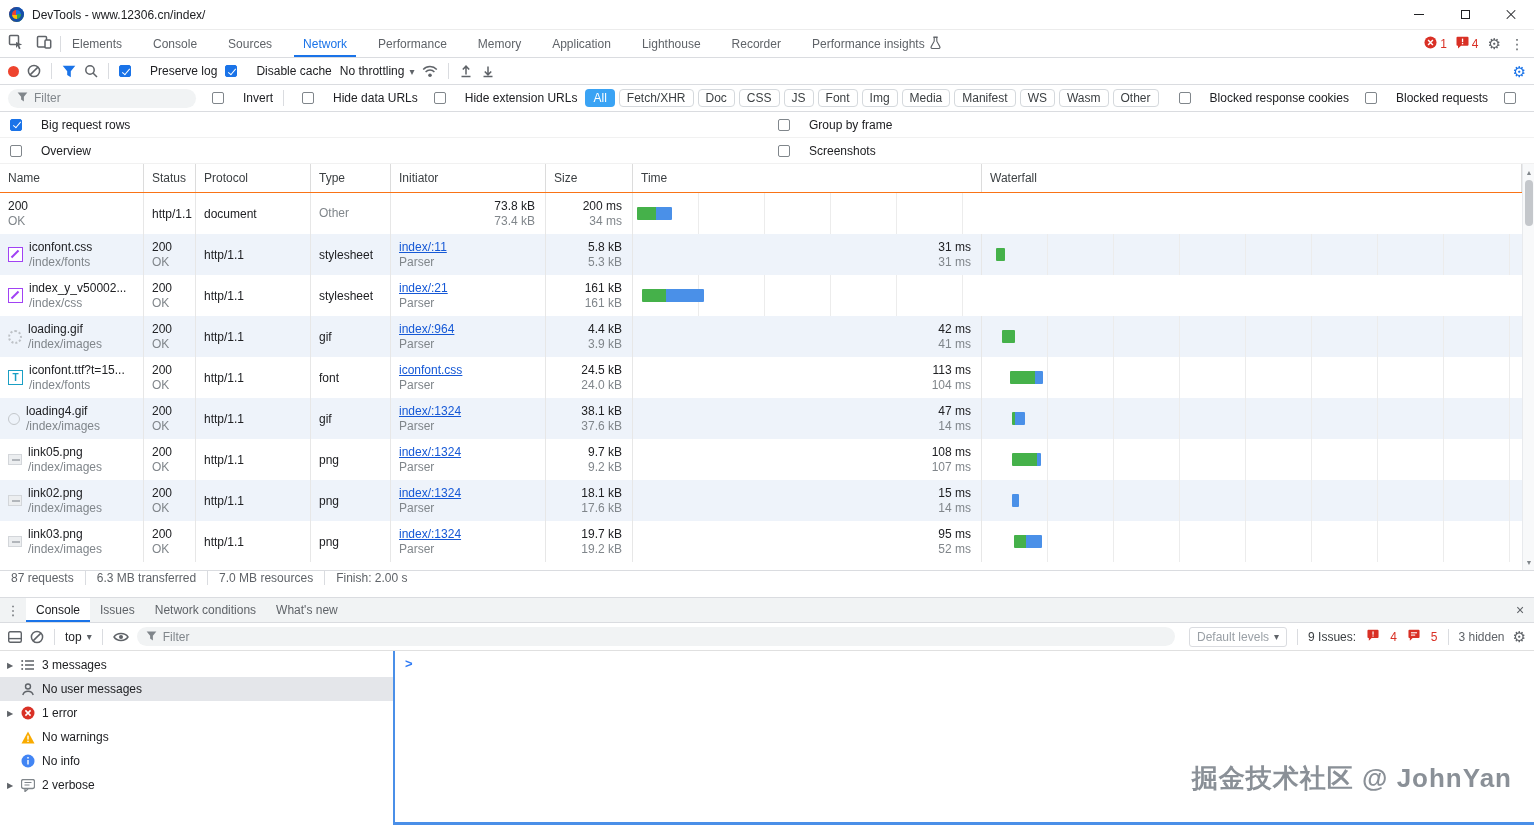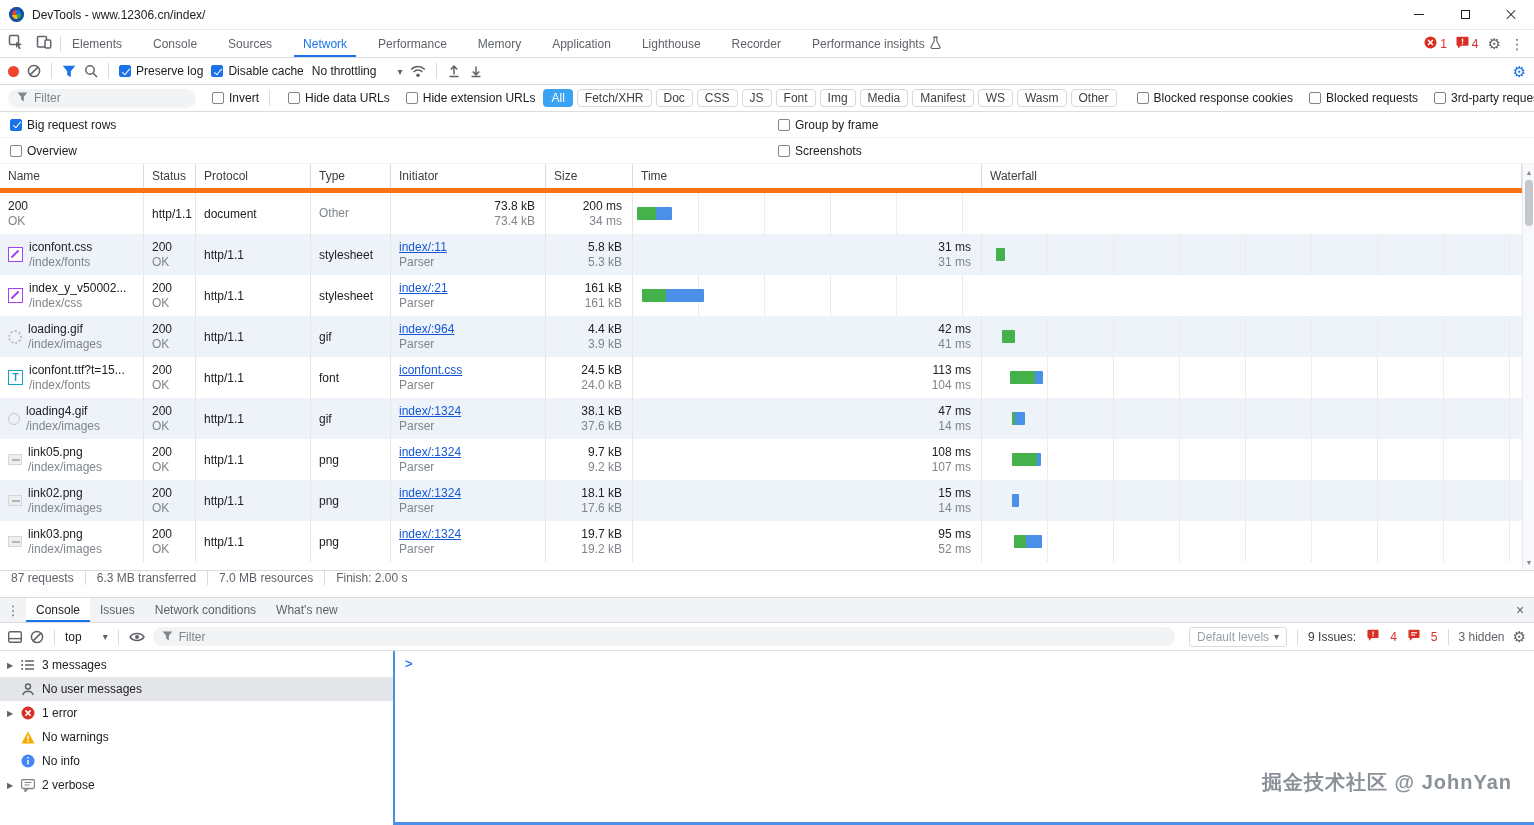--- a/index.html
+++ b/index.html
@@ -35,47 +35,47 @@
   .badge { display:flex; align-items:center; gap:3px; }
   .badge .count { color:var(--error-red); }
   .gear { font-size:15px; color:#5f6368; line-height:1; }
   .gear.blue { color:var(--accent-blue); }
   .kebab { font-size:14px; color:#5f6368; }
 
   
   .net-toolbar { height:27px; display:flex; align-items:center; gap:8px; padding:0 8px; border-bottom:1px solid #dadce0; background:#fff; }
   .rec-dot { width:11px; height:11px; border-radius:50%; background:#ee442e; flex:none; }
   .iconbtn { display:flex; align-items:center; justify-content:center; }
-  .cbgroup { display:flex; align-items:center; gap:5px; white-space:nowrap; }
+  .cbgroup { display:flex; align-items:center; gap:19px; white-space:nowrap; }
   .cb { width:12px; height:12px; border:1px solid #80868b; border-radius:2px; position:relative; flex:none; background:#fff; }
   .cb.checked { background:var(--accent-blue); border-color:var(--accent-blue); }
   .cb.checked::after { content:""; position:absolute; left:3.5px; top:0.5px; width:3px; height:7px;
     border:solid #fff; border-width:0 1.7px 1.7px 0; transform:rotate(40deg); }
-  .dropdown { display:flex; align-items:center; gap:21px; color:#202124; white-space:nowrap;text-align:center; }
+  .dropdown { display:flex; align-items:center; gap:5px; color:#202124; white-space:nowrap;text-align:center; }
   .dd-arrow { color:#5f6368; font-size:10px; }
   .toolbar-spacer { flex:1; }
 
   
   .filter-row { height:27px; display:flex; align-items:center; gap:8px; padding:0 8px; border-bottom:1px solid #dadce0; background:#fff; }
   .filter-input { width:188px; height:19px; background:#f1f3f4; border-radius:10px; display:flex; align-items:center; gap:6px; padding:0 9px; color:#80868b; flex:none; }
   .pills { display:flex; align-items:center; }
   .pill { height:18px; display:flex; align-items:center; padding:0 7px; border:1px solid #d5d9dd; border-radius:4px; margin-right:4px; color:#3c4043; white-space:nowrap; }
   .pill.active { background:var(--pill-active-bg); border-color:transparent; color:#fff; }
   .filter-row .cbgroup { margin-left:8px; }
 
   
   .options-row { height:26px; position:relative; border-bottom:1px solid #f1f1f1; background:#fff; }
   .options-row:last-of-type { border-bottom:1px solid #dadce0; }
   .opt-left { position:absolute; left:10px; top:0; height:100%; display:flex; align-items:center; }
   .opt-right { position:absolute; left:778px; top:0; height:100%; display:flex; align-items:center; }
 
   
   .net-table { height:406px; position:relative; background:#fff; overflow:hidden; }
   .net-header, .net-row { display:grid; grid-template-columns:144px 52px 115px 80px 155px 87px 349px 1fr; width:1522px; }
-  .net-header { height:29px; border-bottom:5px solid #f97316; }
+  .net-header { height:29px; border-bottom:1px solid #f97316; }
   .hcell { display:flex; align-items:center; padding-left:8px; color:#3c4043; border-right:1px solid #dcdcdc; white-space:nowrap; overflow:hidden; }
   .net-row { height:41px; }
   .net-row.odd { background:#eef3fa; }
   .cell { border-right:1px solid #e7e7e7; position:relative; overflow:hidden; }
   .single { display:flex; align-items:center; padding-left:8px; color:#202124; }
   .stack { display:flex; flex-direction:column; justify-content:center; height:100%; line-height:15px; padding-left:8px; }
   .stack.right { align-items:flex-end; padding-right:10px; padding-left:0; }
   .primary { color:#202124; white-space:nowrap; }
   .primary.muted { color:#80868b; }
   .primary.link { color:var(--link-blue); text-decoration:underline; }
@@ -128,21 +128,21 @@
   .console-body { height:174px; display:flex; background:#fff; }
   .console-sidebar { width:393px; flex:none; padding-top:2px; }
   .cs-item { height:24px; display:flex; align-items:center; }
   .cs-item.selected { background:#e4e6ea; }
   .cs-arrow { width:18px; padding-left:7px; font-size:8px; color:#5f6368; flex:none; }
   .cs-icon { width:20px; display:flex; align-items:center; justify-content:center; flex:none; }
   .cs-label { margin-left:4px; color:#202124; }
   .console-main { flex:1; border-left:2px solid #4a8fe8; border-bottom:3px solid #4a8fe8; position:relative; background:#fff; }
   .prompt { position:absolute; left:10px; top:5px; color:#2f7bf5; font-weight:bold; font-size:13px; }
 
-  .watermark { position:absolute; right:22px; bottom:16px; font-size:20px; font-weight:600; color:#8a9097; letter-spacing:1px; }
+  .watermark { position:absolute; right:22px; bottom:16px; font-size:26px; font-weight:600; color:#8a9097; letter-spacing:1px; }
 </style>
 </head>
 <body>
 
 <div class="app">
 
   <div class="titlebar">
     <span class="logo"></span>
     <span class="title">DevTools - www.12306.cn/index/</span>
     <div class="win-controls">

